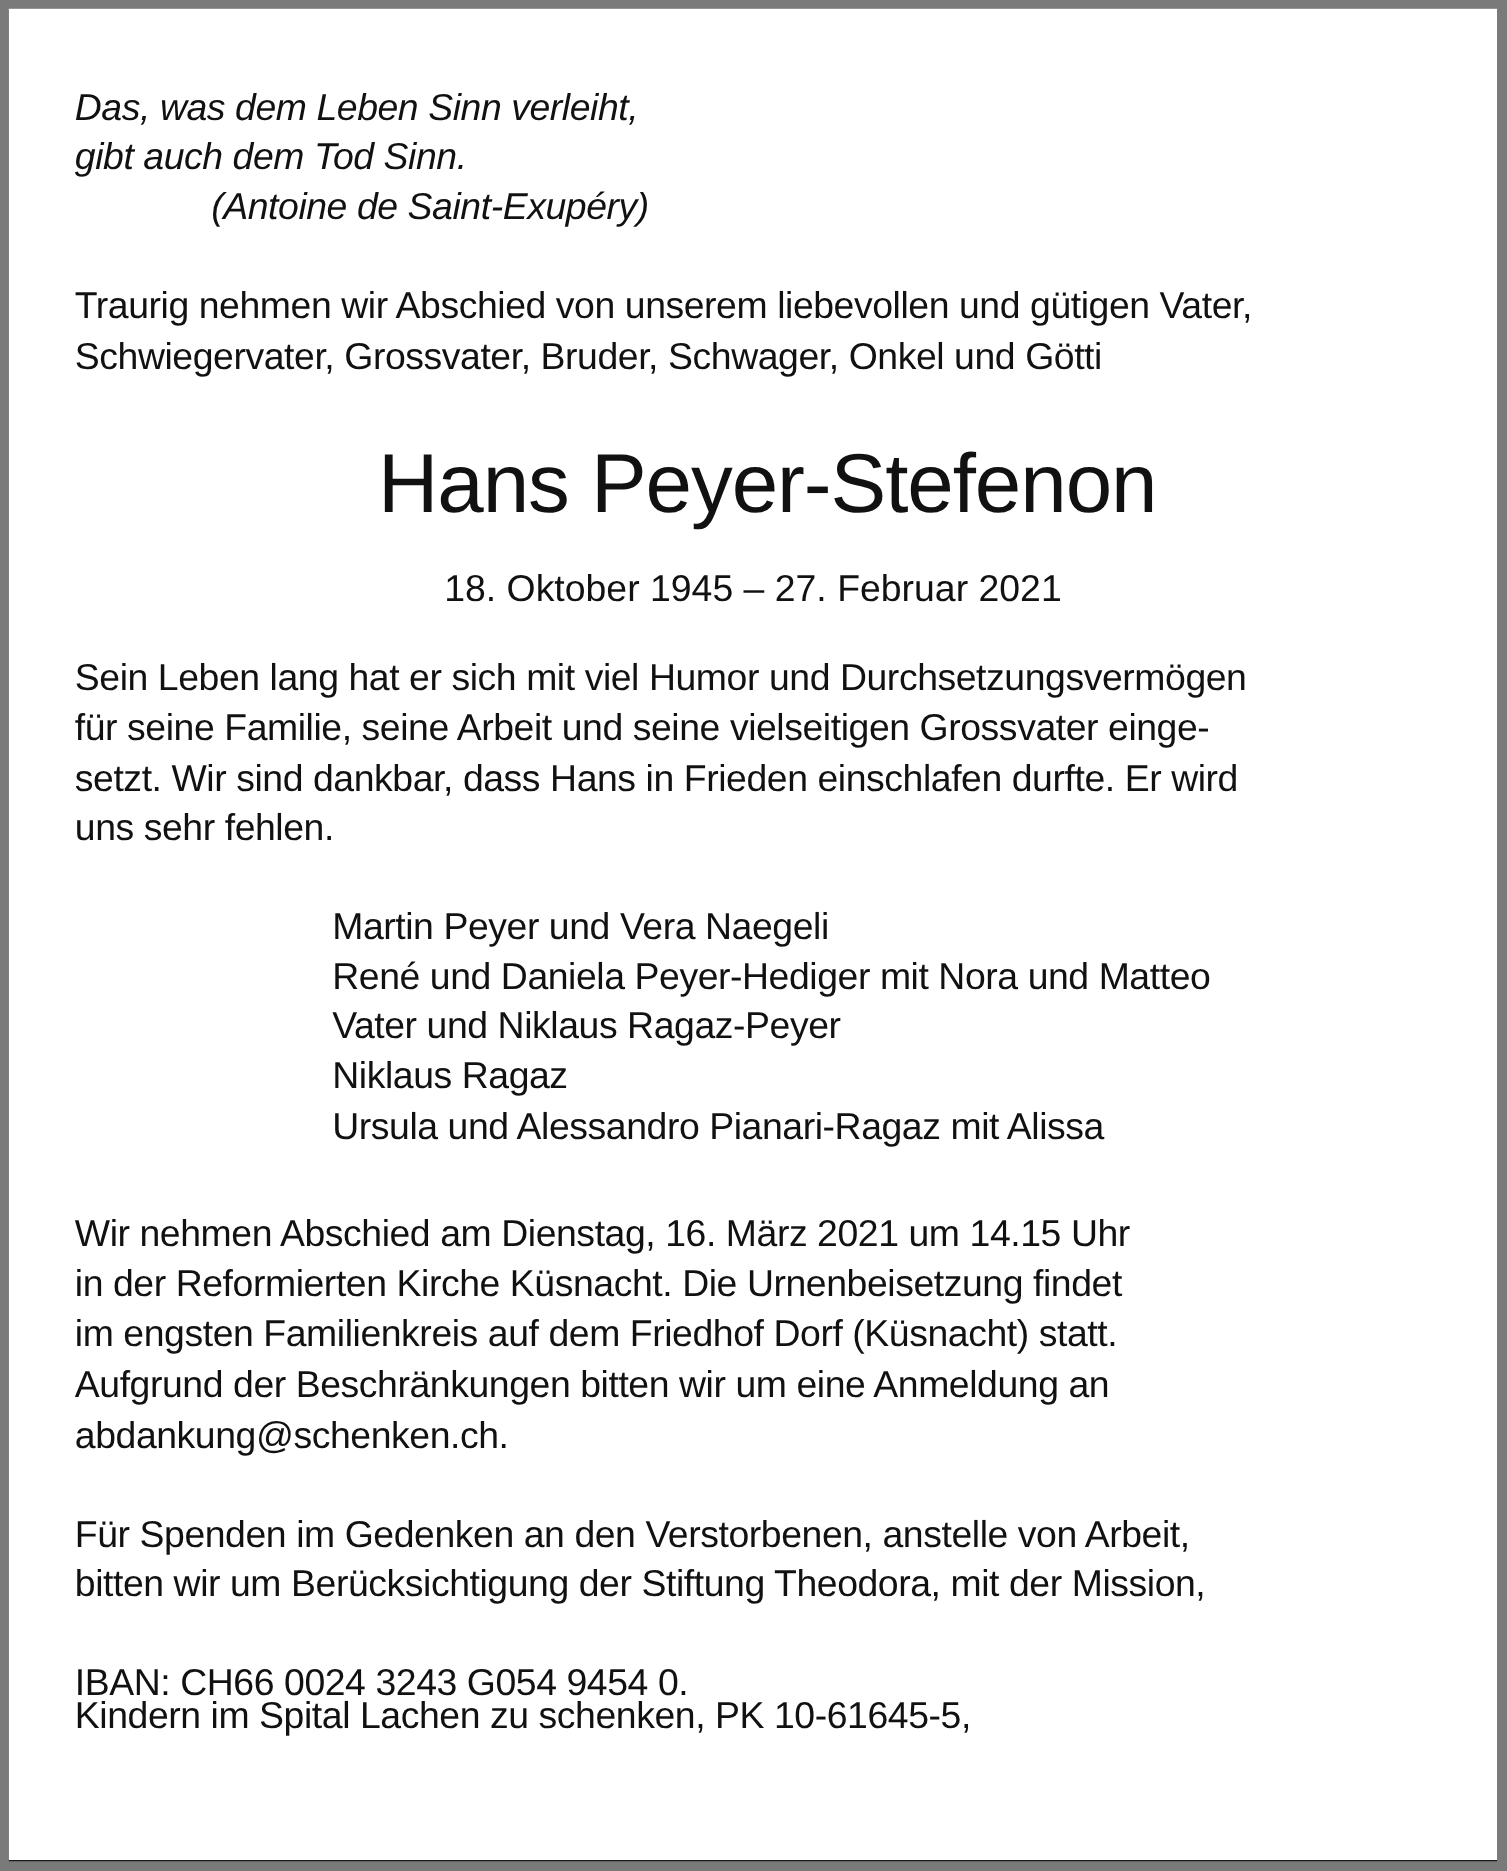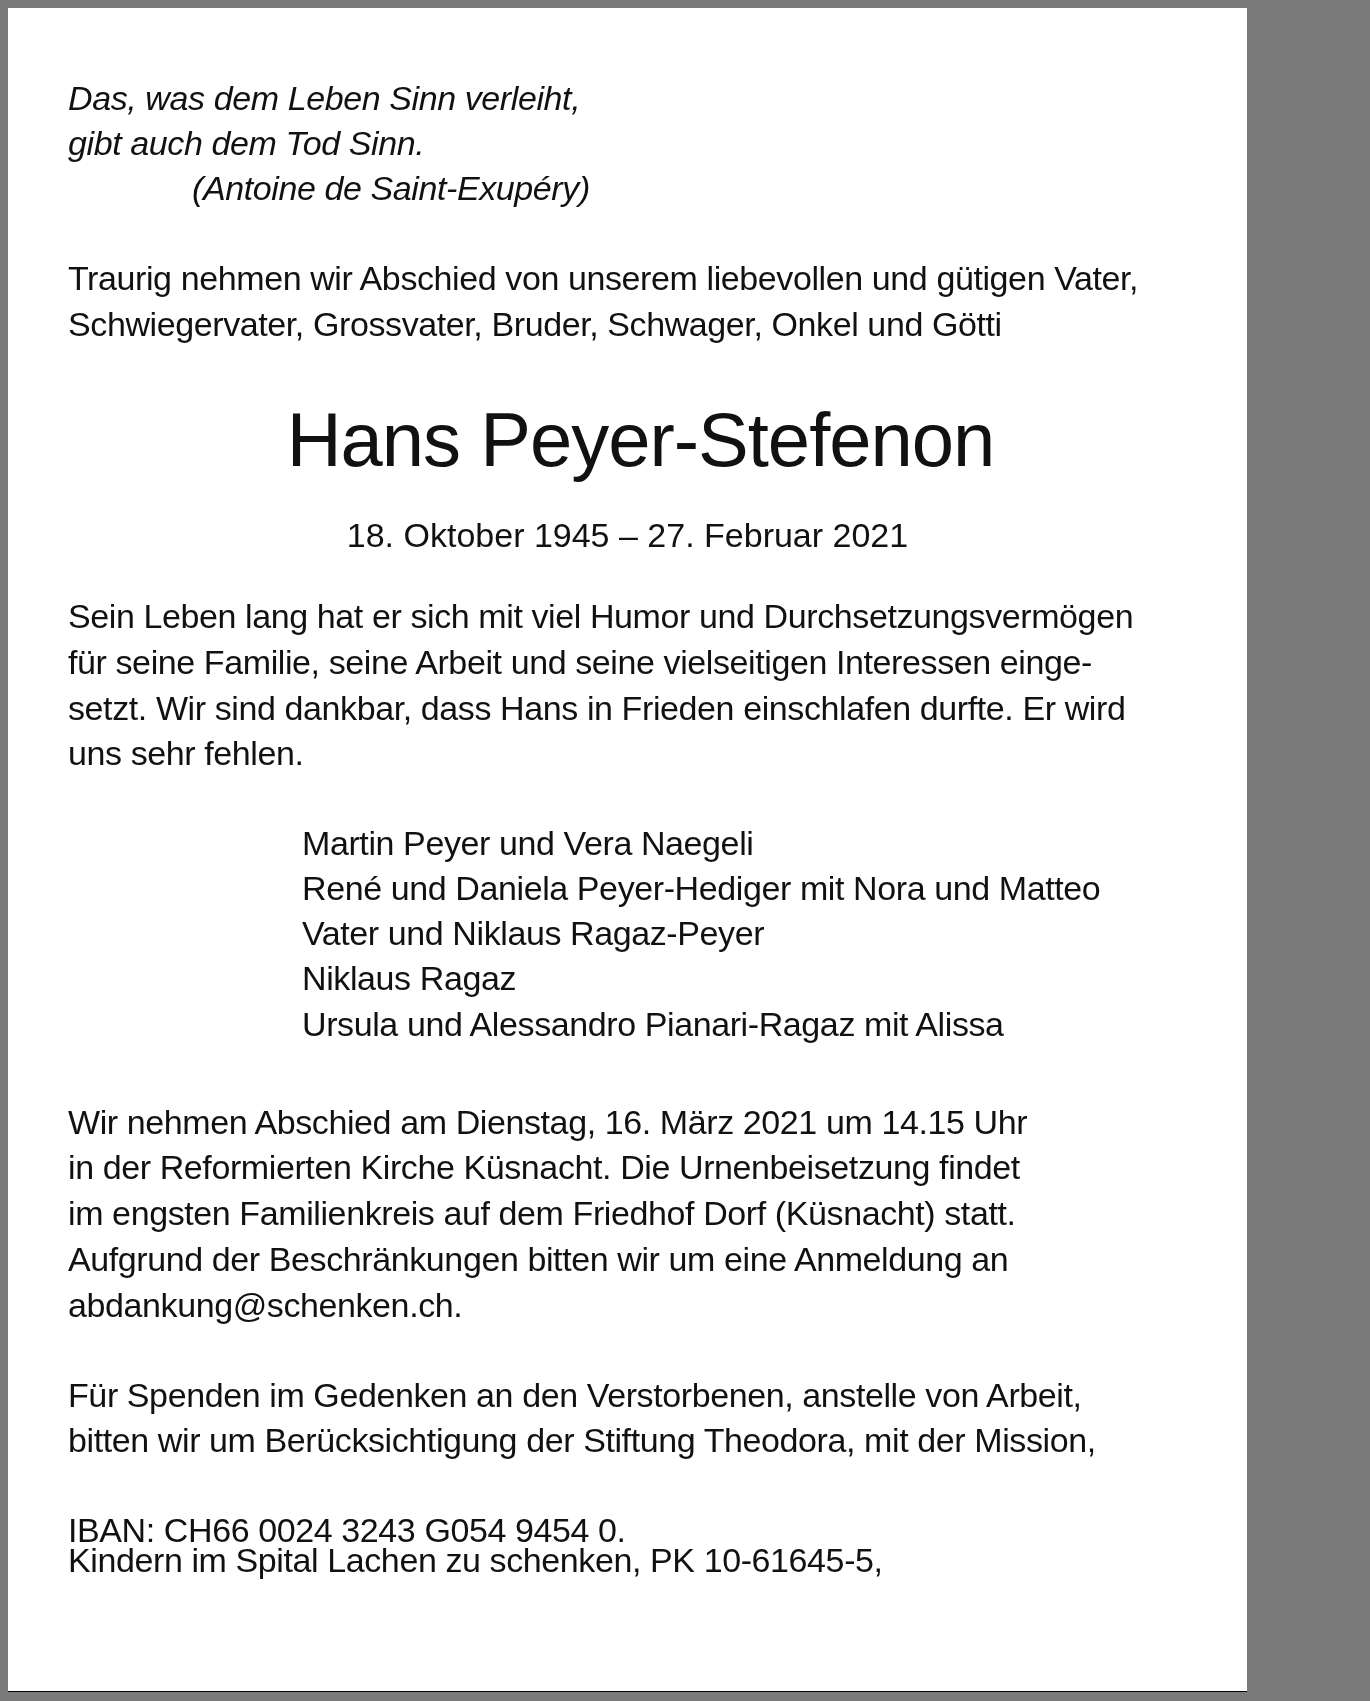--- a/index.html
+++ b/index.html
@@ -7,21 +7,21 @@
     width: 1370px; height: 1701px;
     background: #7a7a7a;
     position: relative;
     overflow: hidden;
     font-family: "Liberation Sans", sans-serif;
     color: #111;
   }
   .page {
     position: absolute;
     left: 8px; top: 8px;
-    width: 1239px; height: 1683px;
+    width: 1353px; height: 1683px;
     background: #ffffff;
     box-shadow: 0 1px 0 #000;
   }
   .line {
     position: absolute;
     left: 60px;
     white-space: nowrap;
     font-size: 34px;
     line-height: 40px;
     letter-spacing: -0.4px;
@@ -63,21 +63,21 @@
   <div>
     <div class="line" style="top:250px">Traurig nehmen wir Abschied von unserem liebevollen und gütigen Vater,</div>
     <div class="line" style="top:296px">Schwiegervater, Grossvater, Bruder, Schwager, Onkel und Götti</div>
   </div>
 
   <div class="name-title">Hans Peyer-Stefenon</div>
   <div class="dates">18. Oktober 1945 – 27. Februar 2021</div>
 
   <div>
     <div class="line" style="top:588px">Sein Leben lang hat er sich mit viel Humor und Durchsetzungsvermögen</div>
-    <div class="line" style="top:634px">für seine Familie, seine Arbeit und seine vielseitigen Interessen einge-</div>
+    <div class="line" style="top:634px">für seine Familie, seine Arbeit und seine vielseitigen Grossvater einge-</div>
     <div class="line" style="top:680px">setzt. Wir sind dankbar, dass Hans in Frieden einschlafen durfte. Er wird</div>
     <div class="line" style="top:725px">uns sehr fehlen.</div>
   </div>
 
   <div class="names">
     <div class="line" style="top:815px">Martin Peyer und Vera Naegeli</div>
     <div class="line" style="top:860px">René und Daniela Peyer-Hediger mit Nora und Matteo</div>
     <div class="line" style="top:905px">Vater und Niklaus Ragaz-Peyer</div>
     <div class="line" style="top:950px">Niklaus Ragaz</div>
     <div class="line" style="top:996px">Ursula und Alessandro Pianari-Ragaz mit Alissa</div>

